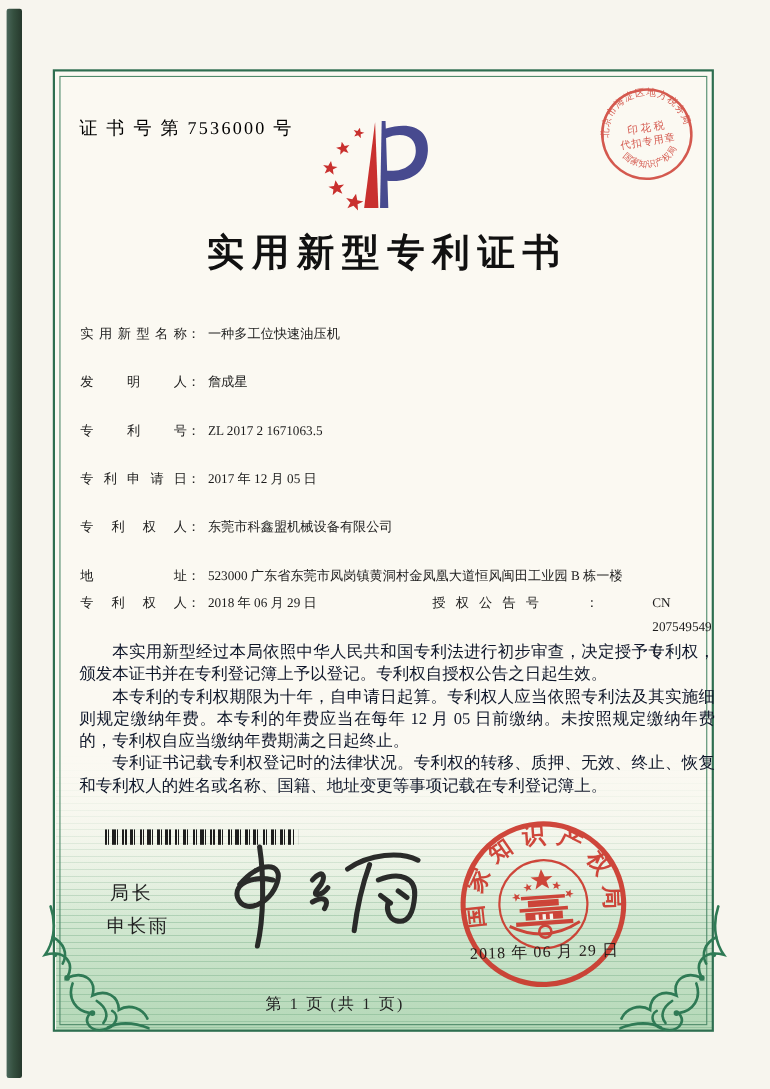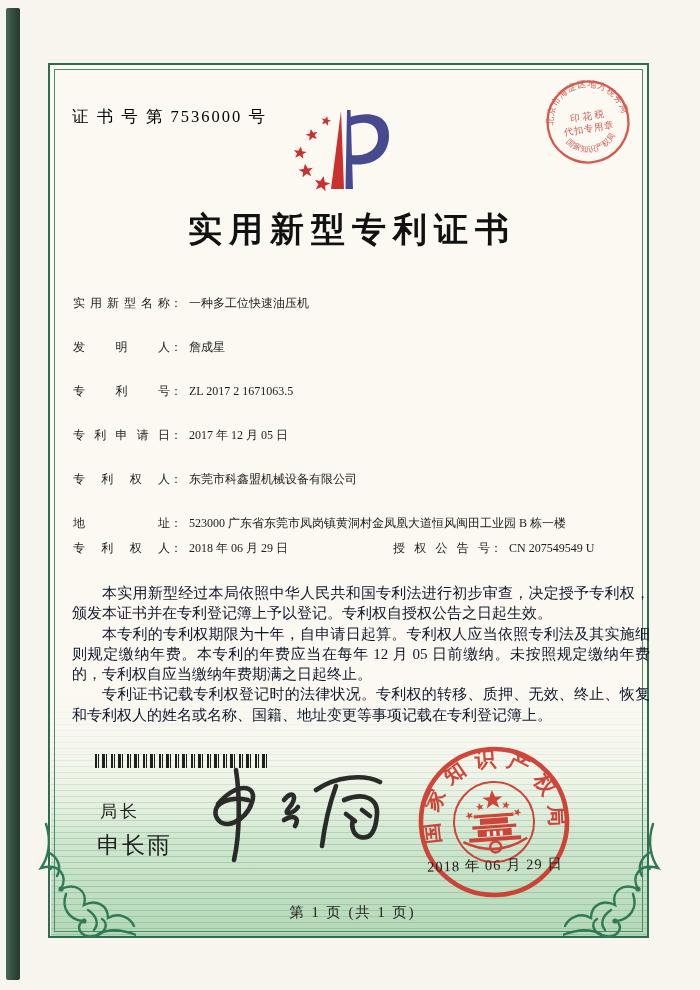--- a/index.html
+++ b/index.html
@@ -57,48 +57,48 @@
   }
   .fields{position:absolute;left:73px;top:292px;width:576px;font-size:12px;}
   .frow{display:flex;align-items:flex-start;line-height:22px;margin-bottom:22px;position:relative;}
   .flabel{
     display:inline-block;width:97px;flex:0 0 97px;
     text-align:justify;text-align-last:justify;
   }
   .fcolon{flex:0 0 auto;}
   .fvalue{margin-left:7px;max-width:452px;}
   .frow.addr{margin-bottom:3px;}
-  .frow.grant .pair2{position:absolute;left:320px;top:0;display:flex;}
+  .frow.grant .pair2{position:absolute;left:320px;top:0;display:flex;gap:42px;}
   .paras{
     position:absolute;left:72px;top:583px;width:578px;
     font-size:15px;line-height:20.3px;text-align:justify;color:#0f172a;
   }
   .paras p{margin:0;text-indent:2em;}
   .barcode{
     position:absolute;left:95px;top:754px;width:176px;height:14px;
     background-image:repeating-linear-gradient(90deg,
       #1d1d1d 0 2px,transparent 2px 3px,
       #1d1d1d 3px 4px,transparent 4px 7px,
       #1d1d1d 7px 10px,transparent 10px 11px,
       #1d1d1d 11px 12px,transparent 12px 16px);
   }
   .officer-title{position:absolute;left:100px;top:800px;font-size:17px;letter-spacing:3px;
     font-family:"Liberation Sans","DejaVu Sans",sans-serif;color:#222;}
-  .officer-name{position:absolute;left:97px;top:830px;font-size:23px;letter-spacing:2px;
+  .officer-name{position:absolute;left:97px;top:830px;font-size:17px;letter-spacing:2px;
     font-family:Liberation Sans, sans-serif;color:#222;}
   .signature{position:absolute;left:196px;top:756px;}
   .seal-tax{position:absolute;left:544px;top:78px;transform:rotate(-9deg);}
   .seal-cnipa{position:absolute;left:414px;top:742px;transform:rotate(-4deg);}
   .seal-date{
     position:absolute;left:420px;top:856px;width:150px;text-align:center;
     font-size:14.5px;letter-spacing:1px;color:#26201e;transform:rotate(-1.5deg);
   }
   .footer{
     position:absolute;left:48px;top:903px;width:513px;text-align:center;
-    font-size:14.5px;letter-spacing:2px;color:#222;padding-left:48px;
+    font-size:14.5px;letter-spacing:2px;color:#222;
   }
   svg text{font-family:"Liberation Serif","DejaVu Serif",serif;}
 </style>
 </head>
 <body>
 
 <div class="photo">
 
   <div class="spine"></div>
   <div class="page-fill"></div>

